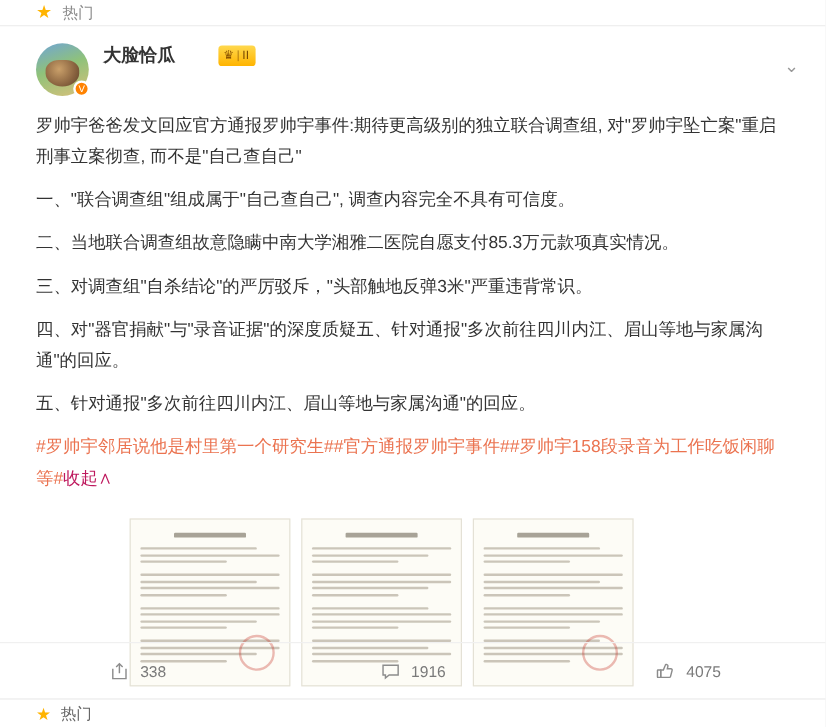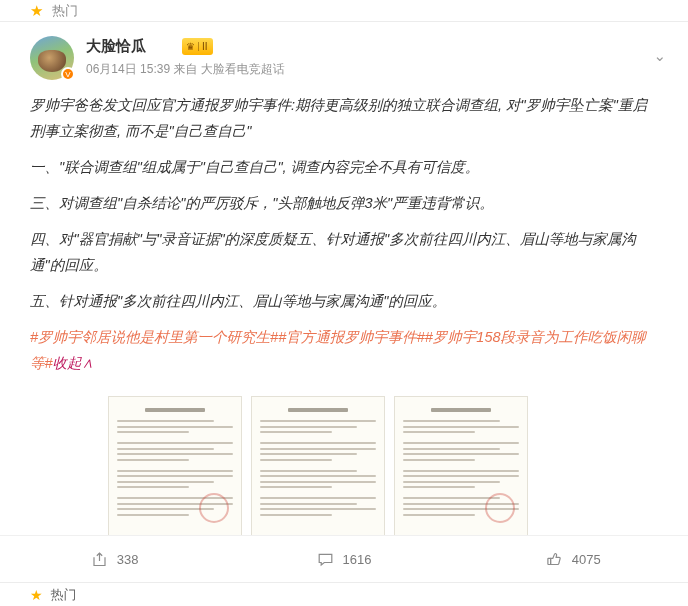--- a/index.html
+++ b/index.html
@@ -150,21 +150,20 @@
 
   
   .post-body {
     padding: 12px 30px 0 30px;
     font-size: 14.5px;
     line-height: 26px;
     color: #333;
   }
   .post-body p {
     margin: 0 0 10px 0;
-    font-style: italic;
   }
   .para-lead { margin-bottom: 18px; }
   .topics {
     color: #eb7350;
     margin-top: 4px;
   }
   .collapse-link {
     color: #be185d;
     cursor: pointer;
   }
@@ -290,31 +289,28 @@
       </div>
       <div style="flex:1">
         <div class="name-line">
           <span class="username">大脸恰瓜</span>
           <span class="vip-badge">
             <span class="crown">♛</span>
             <span class="vip-sep"></span>
             <span>II</span>
           </span>
         </div>
-        <div class="meta-line">
-          <span>06月14日 15:39</span>
-          <span class="meta-source">来自 大脸看电竞超话</span>
-        </div>
       </div>
       <div class="chevron">⌄</div>
     </div>
 
     <div class="post-body">
       <p class="para-lead">罗帅宇爸爸发文回应官方通报罗帅宇事件:期待更高级别的独立联合调查组, 对"罗帅宇坠亡案"重启刑事立案彻查, 而不是"自己查自己"</p>
       <p>一、"联合调查组"组成属于"自己查自己", 调查内容完全不具有可信度。</p>
+      <p>二、当地联合调查组故意隐瞒中南大学湘雅二医院自愿支付85.3万元款项真实情况。</p>
       <p>三、对调查组"自杀结论"的严厉驳斥，"头部触地反弹3米"严重违背常识。</p>
       <p>四、对"器官捐献"与"录音证据"的深度质疑五、针对通报"多次前往四川内江、眉山等地与家属沟通"的回应。</p>
       <p>五、针对通报"多次前往四川内江、眉山等地与家属沟通"的回应。</p>
       <p class="topics"><span>#罗帅宇邻居说他是村里第一个研究生##官方通报罗帅宇事件##罗帅宇158段录音为工作吃饭闲聊等#</span><span class="collapse-link">收起∧</span></p>
     </div>
 
     <div class="image-row">
       <div class="doc-thumb">
         <div class="ln title"></div>
         <div class="ln md"></div>
@@ -383,21 +379,21 @@
           </svg>
         </span>
         <span>338</span>
       </div>
       <div class="action">
         <span class="ico">
           <svg width="17" height="17" viewBox="0 0 17 17" fill="none" stroke="#8c8c8c" stroke-width="1.2">
             <path d="M2.2 3.4h12.6v8.1H7.3L4.2 14v-2.5H2.2z"></path>
           </svg>
         </span>
-        <span>1616</span>
+        <span>1916</span>
       </div>
       <div class="action">
         <span class="ico">
           <svg width="17" height="17" viewBox="0 0 17 17" fill="none" stroke="#8c8c8c" stroke-width="1.2">
             <path d="M4.6 7.4h2.2l1.6-4c.2-.6.9-.9 1.5-.6.5.2.8.8.7 1.3l-.5 2.2h3c.7 0 1.2.6 1 1.3l-1.3 5c-.1.5-.6.9-1.1.9H4.6z"></path>
             <rect x="1.9" y="7.4" width="2.7" height="6.1" rx=".4"></rect>
           </svg>
         </span>
         <span>4075</span>
       </div>

